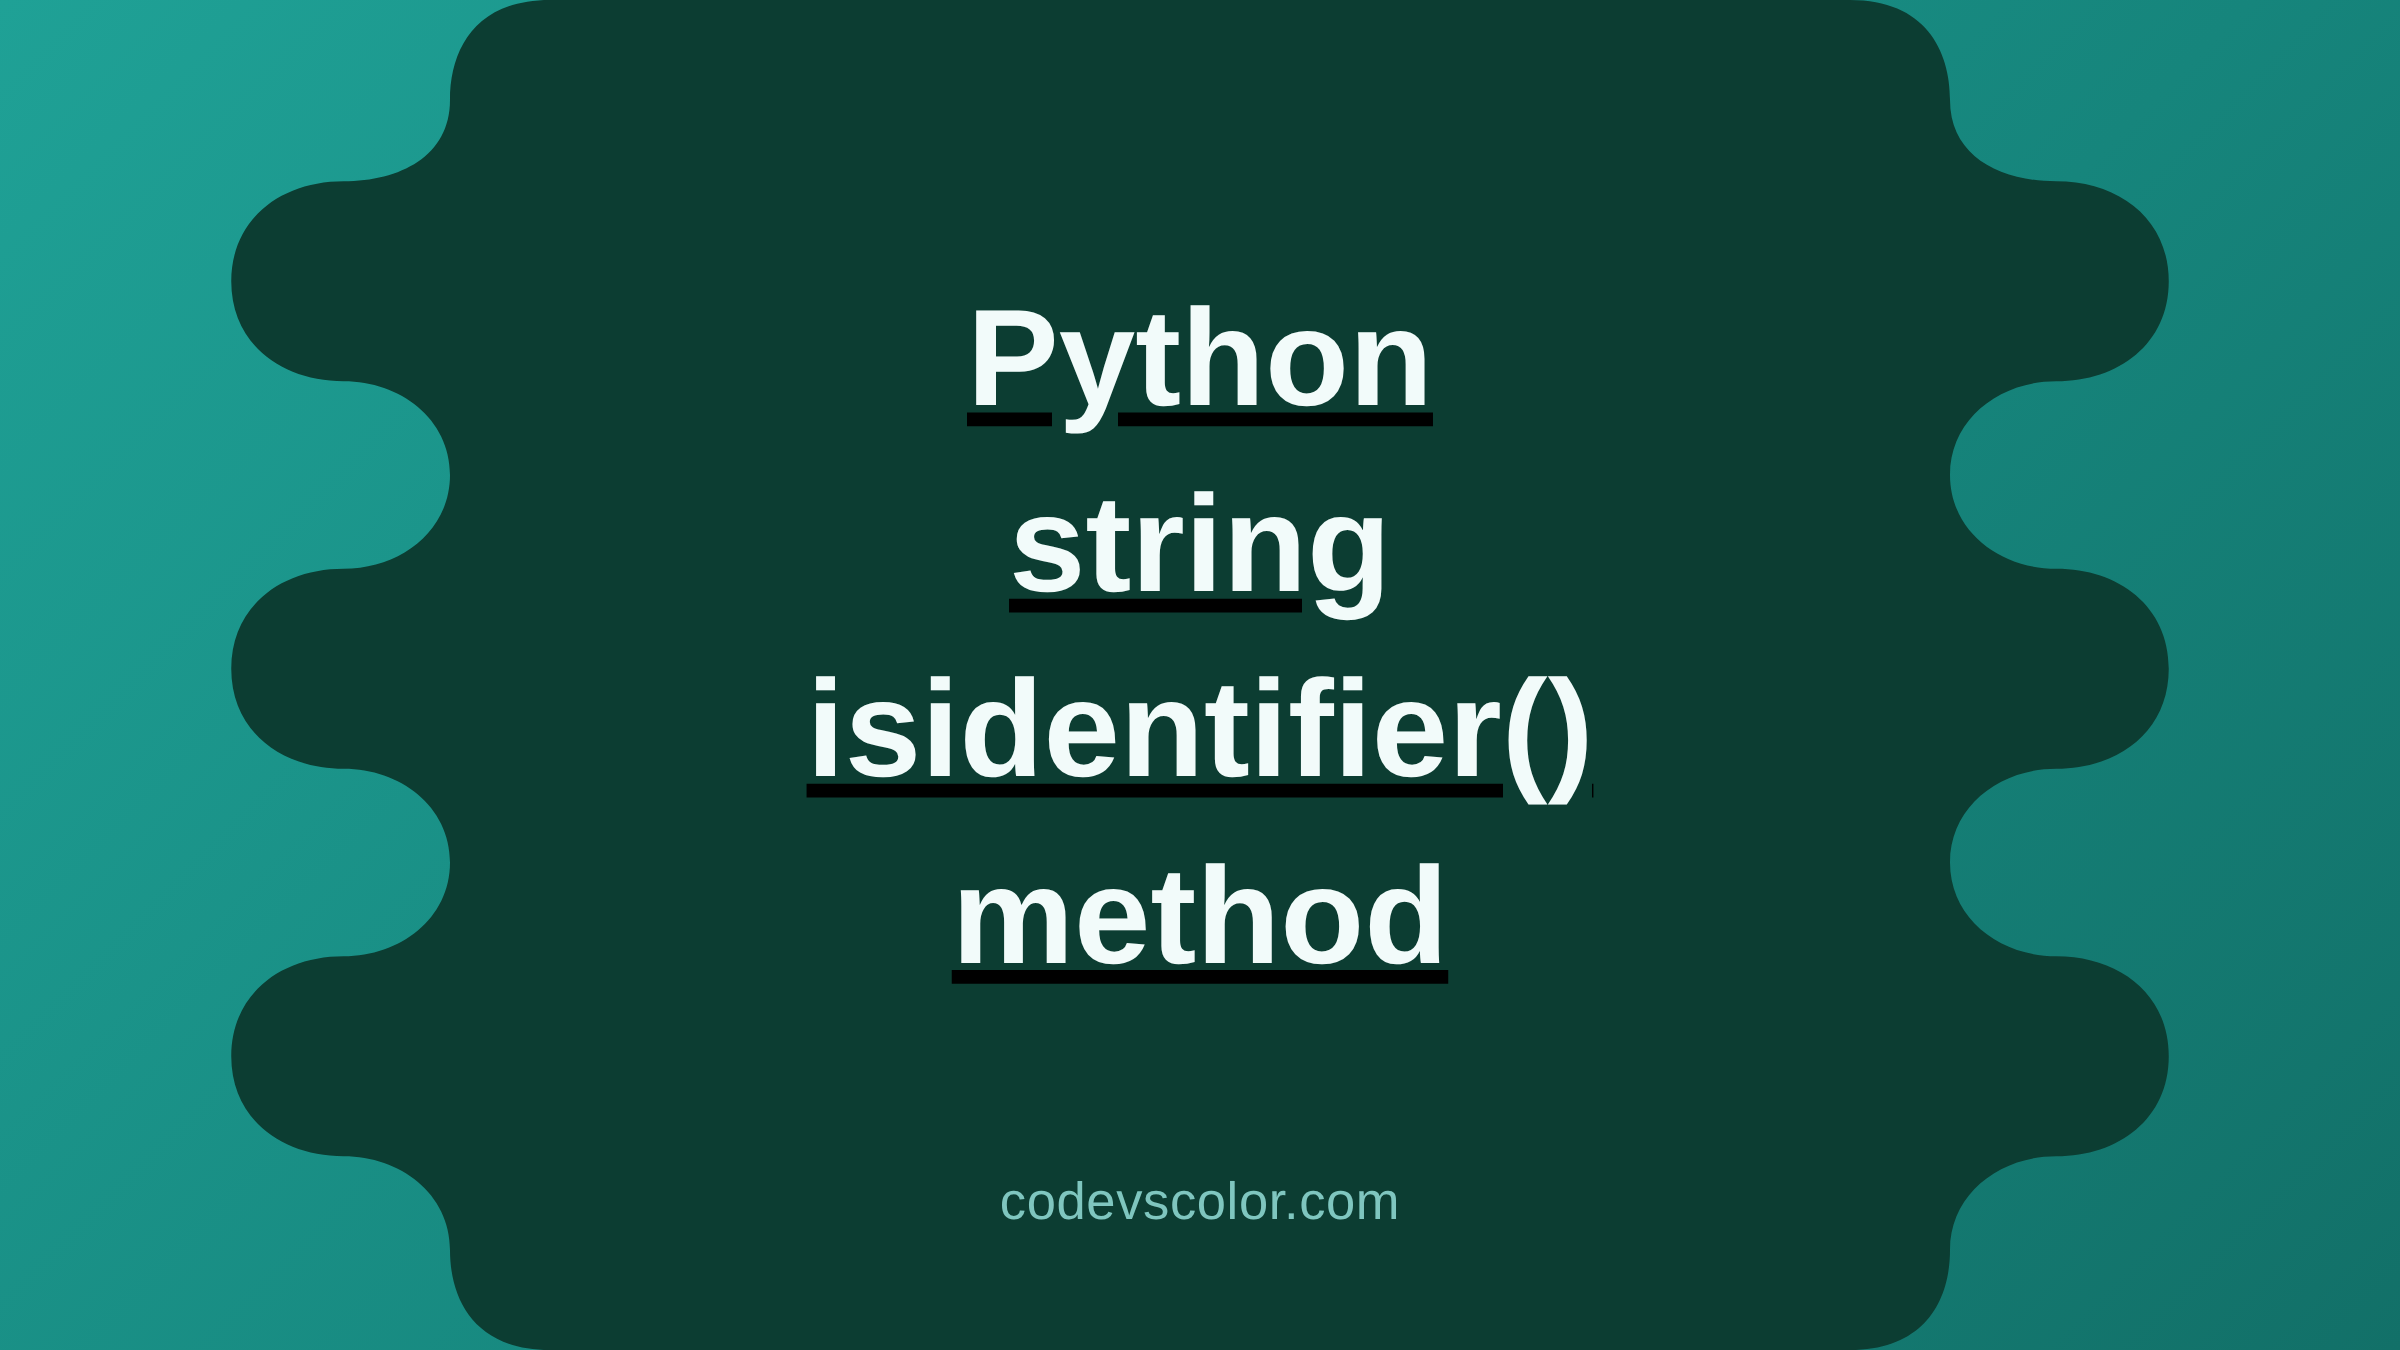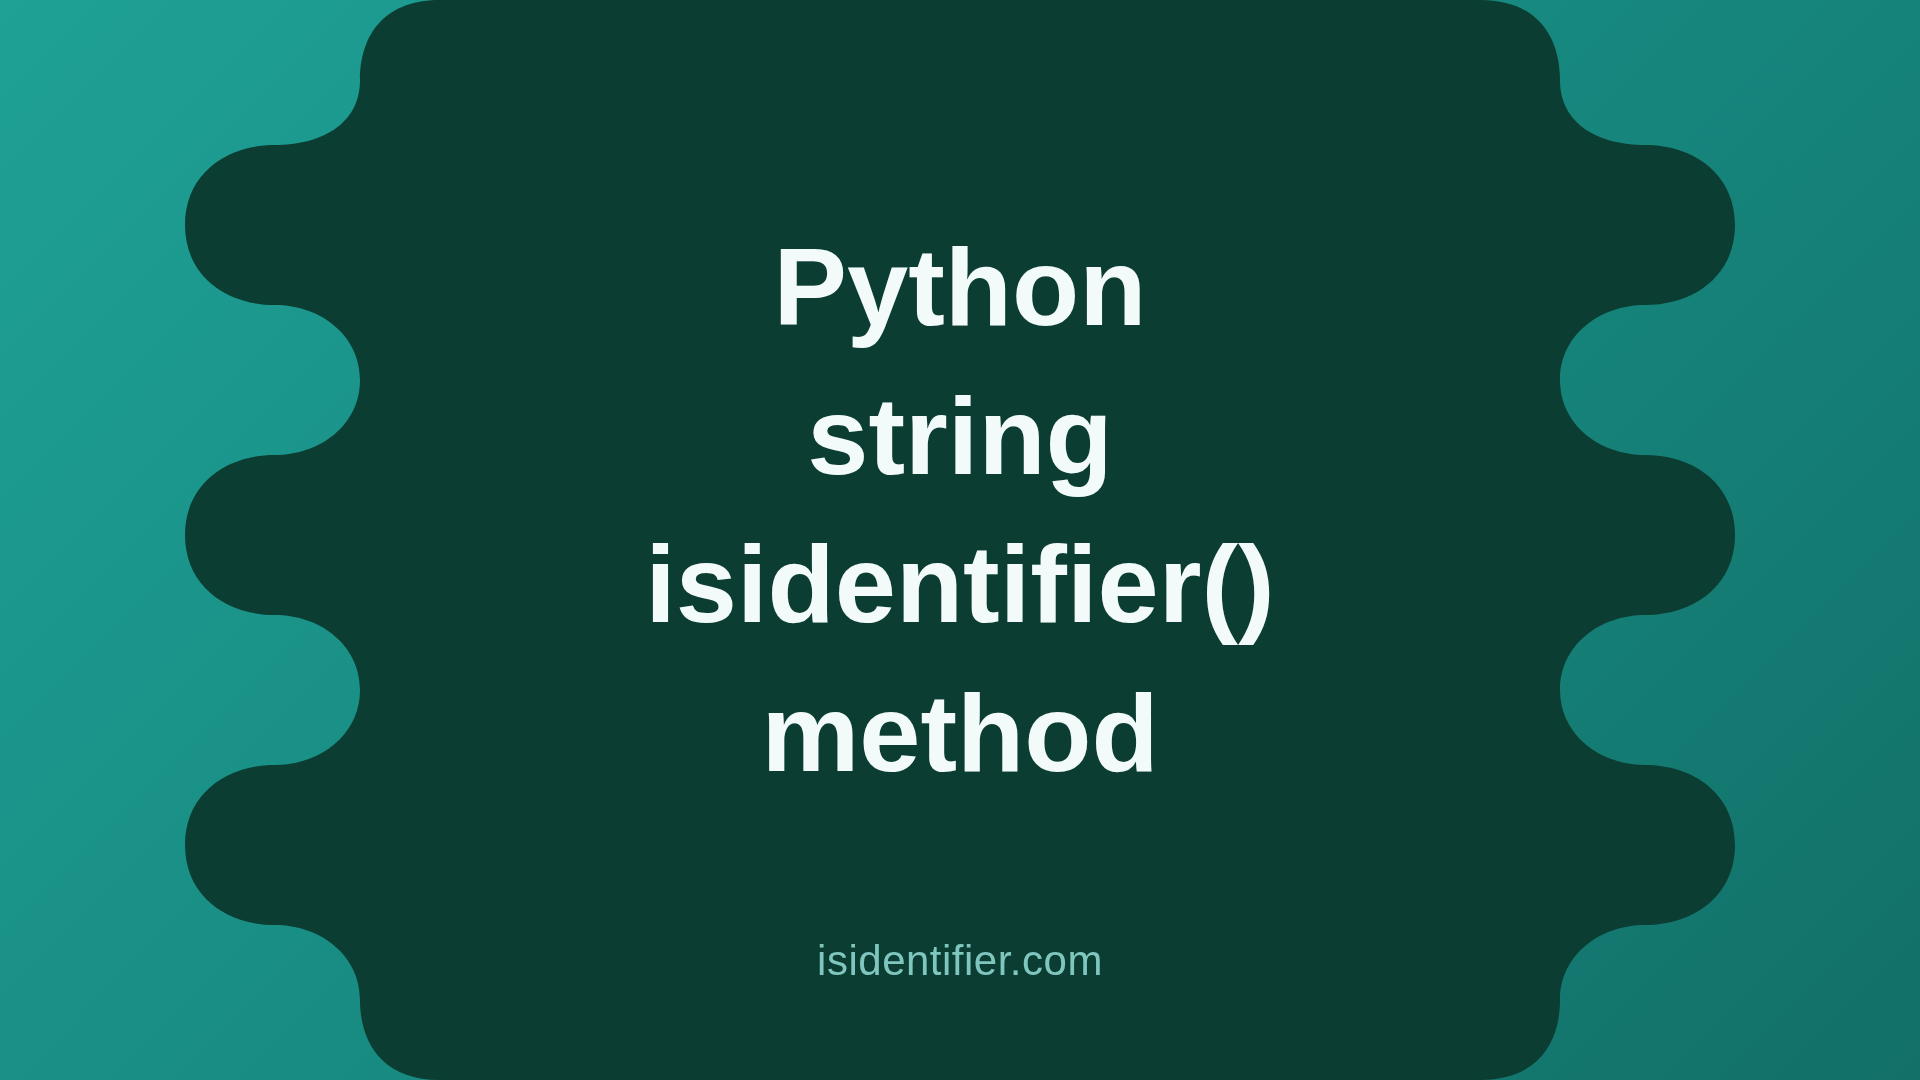--- a/index.html
+++ b/index.html
@@ -17,20 +17,21 @@
   }
   .content {
     position: absolute;
     top: 0; left: 0;
     width: 1920px;
     height: 1040px;
     display: flex;
     flex-direction: column;
     align-items: center;
     justify-content: center;
+    text-decoration: underline;
   }
   .title {
     color: #f2fbfa;
     font-size: 110px;
     font-weight: 700;
     text-align: center;
     line-height: 1.35;
     white-space: pre-line;
     margin-top: -20px;
   }
@@ -83,14 +84,14 @@
     C 360 40 380 0 440 0
     Z
   "></path>
 </svg>
 
 <div class="content">
   <div class="title">Python
 string
 isidentifier()
 method</div>
-  <div class="site">isidentifier.com</div>
+  <div class="site">codevscolor.com</div>
 </div>
 
 </body></html>

